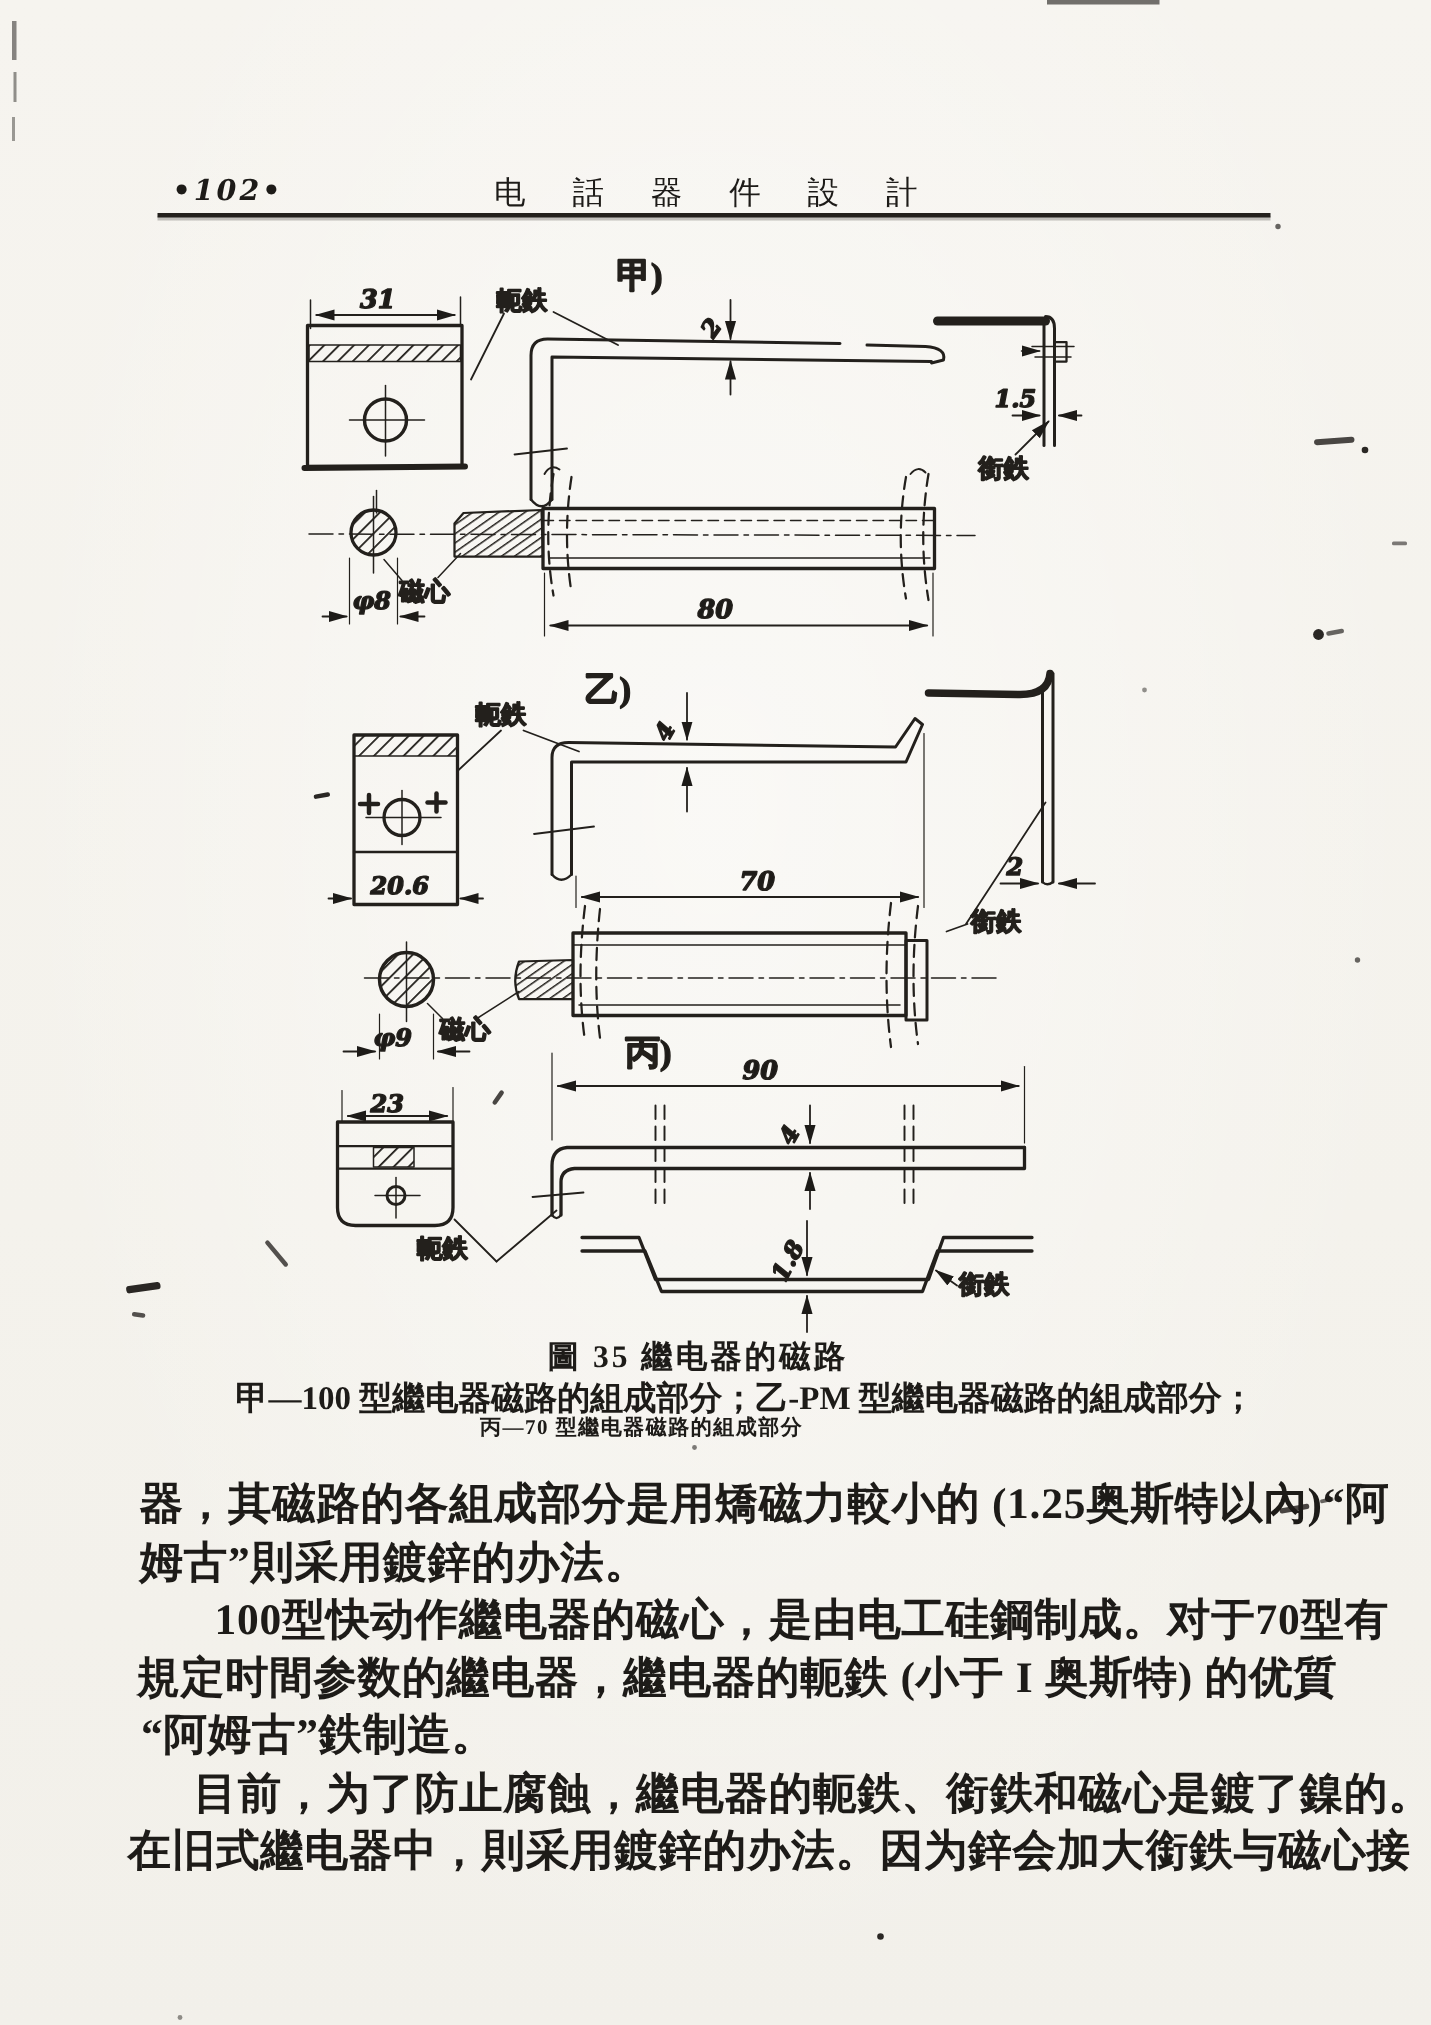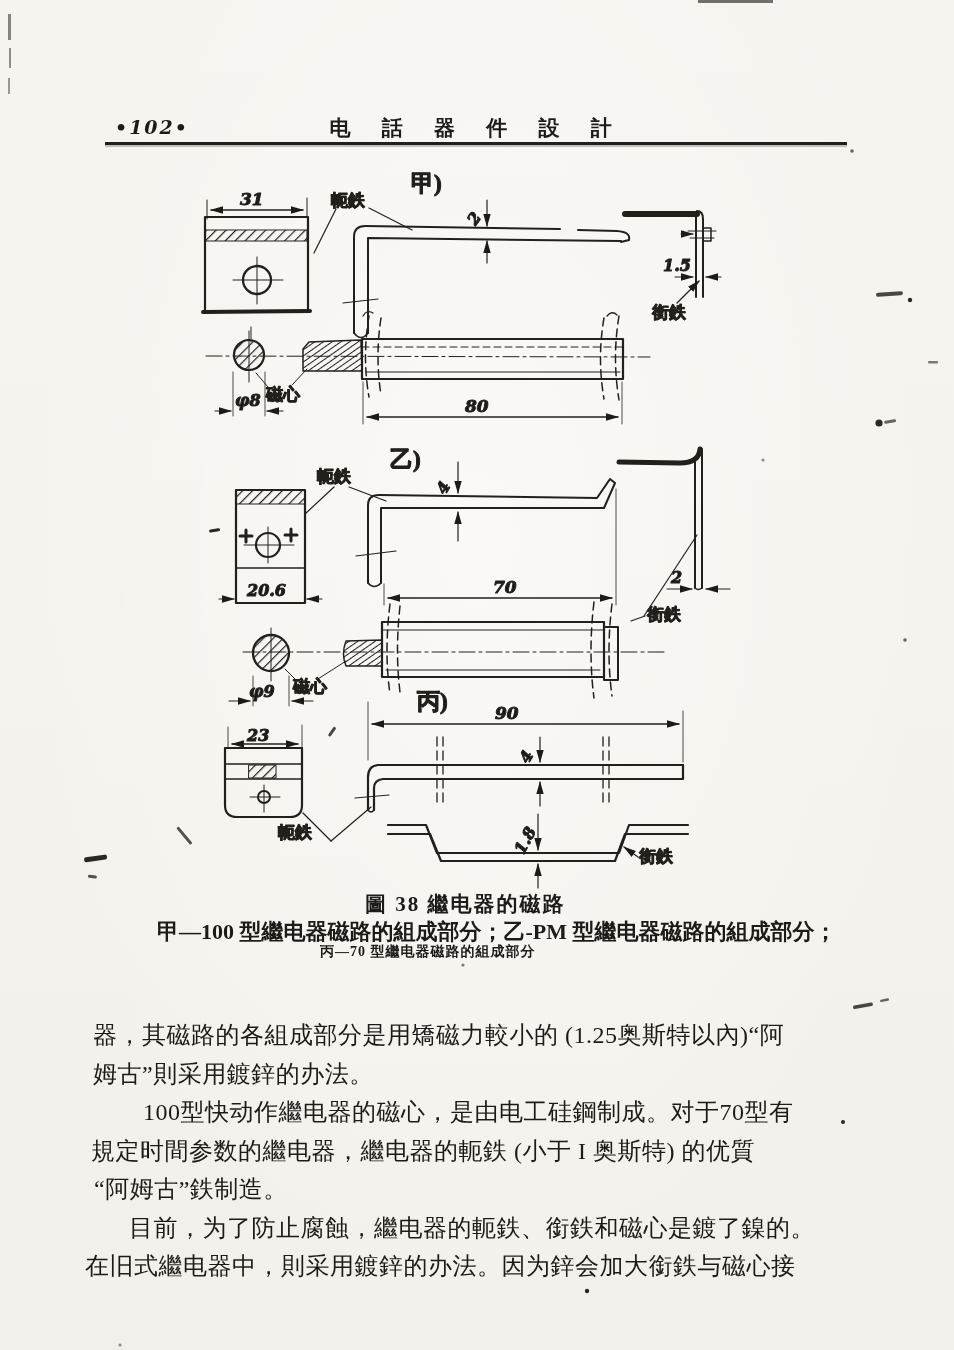--- a/index.html
+++ b/index.html
@@ -4,27 +4,27 @@
 <style>
   html,body{margin:0;padding:0;}
   body{width:954px;height:1350px;position:relative;background:#f5f3ee;overflow:hidden;
        font-family:"Liberation Serif","DejaVu Serif",serif;color:#1d1b18;}
   #paper{position:absolute;inset:0;
      background:
        radial-gradient(ellipse at 50% 40%, rgba(255,255,255,.5), rgba(0,0,0,0) 70%),
        linear-gradient(180deg,#f6f4ef 0%,#f4f2ec 60%,#f2f0ea 100%);}
   .abs{position:absolute;white-space:nowrap;}
   #pageno{left:115px;top:116px;font:italic bold 19px "DejaVu Serif",serif;letter-spacing:2px;}
-  #header{left:477px;top:114px;transform:translateX(-50%);font-weight:bold;font-size:21px;letter-spacing:13px;}
+  #header{left:477px;top:114px;transform:translateX(-50%);font-weight:normal;font-size:21px;letter-spacing:13px;}
   #rule{left:105px;top:142px;width:742px;height:3px;background:#23201c;box-shadow:0 2px 0 rgba(35,32,28,.25);}
   .cap{font-weight:bold;}
   #cap-title{left:365px;top:890px;font-size:21px;letter-spacing:2px;}
   #cap-l1{left:157px;top:917px;font-size:22px;}
   #cap-l2{left:320px;top:943px;font-size:14px;letter-spacing:1px;}
-  .bodyline{font-size:24px;font-weight:normal;letter-spacing:.5px;margin-top:36px;}
+  .bodyline{font-size:29px;font-weight:bold;letter-spacing:.5px;}
   svg{position:absolute;left:0;top:0;z-index:1;}
   .txt{z-index:2;}
   .lbl{font:bold 17px "Liberation Serif",serif;fill:#1d1b18;}
   .plab{font:bold 23px "Liberation Serif",serif;fill:#1d1b18;}
   .dim{font:italic bold 16px "DejaVu Serif",serif;fill:#1d1b18;}
   .dimL{font:italic bold 17px "DejaVu Serif",serif;fill:#1d1b18;}
 </style>
 </head>
 <body>
 
@@ -311,21 +311,21 @@
       <circle cx="763" cy="460" r="1.6" opacity=".5"></circle>
       <circle cx="120" cy="1345" r="1.6" opacity=".5"></circle>
     </g>
   </g>
 </svg>
 
 <div id="pageno" class="abs txt">•102•</div>
 <div id="header" class="abs txt">电 話 器 件 設 計</div>
 <div id="rule" class="abs txt"></div>
 
-<div id="cap-title" class="abs txt cap">圖 38  繼电器的磁路</div>
+<div id="cap-title" class="abs txt cap">圖 35  繼电器的磁路</div>
 <div id="cap-l1" class="abs txt cap">甲—100 型繼电器磁路的組成部分；乙-PM 型繼电器磁路的組成部分；</div>
 <div id="cap-l2" class="abs txt cap">丙—70 型繼电器磁路的組成部分</div>
 
 <div class="abs txt bodyline" style="left:93px;top:983px;">器，其磁路的各組成部分是用矯磁力較小的 (1.25奥斯特以內)“阿</div>
 <div class="abs txt bodyline" style="left:93px;top:1022px;">姆古”則采用鍍鋅的办法。</div>
 <div class="abs txt bodyline" style="left:143px;top:1060px;">100型快动作繼电器的磁心，是由电工硅鋼制成。对于70型有</div>
 <div class="abs txt bodyline" style="left:91px;top:1099px;">規定时間参数的繼电器，繼电器的軛鉄 (小于 I 奥斯特) 的优質</div>
 <div class="abs txt bodyline" style="left:94px;top:1137px;">“阿姆古”鉄制造。</div>
 <div class="abs txt bodyline" style="left:129px;top:1176px;">目前，为了防止腐蝕，繼电器的軛鉄、銜鉄和磁心是鍍了鎳的。</div>
 <div class="abs txt bodyline" style="left:85px;top:1214px;">在旧式繼电器中，則采用鍍鋅的办法。因为鋅会加大銜鉄与磁心接</div>

